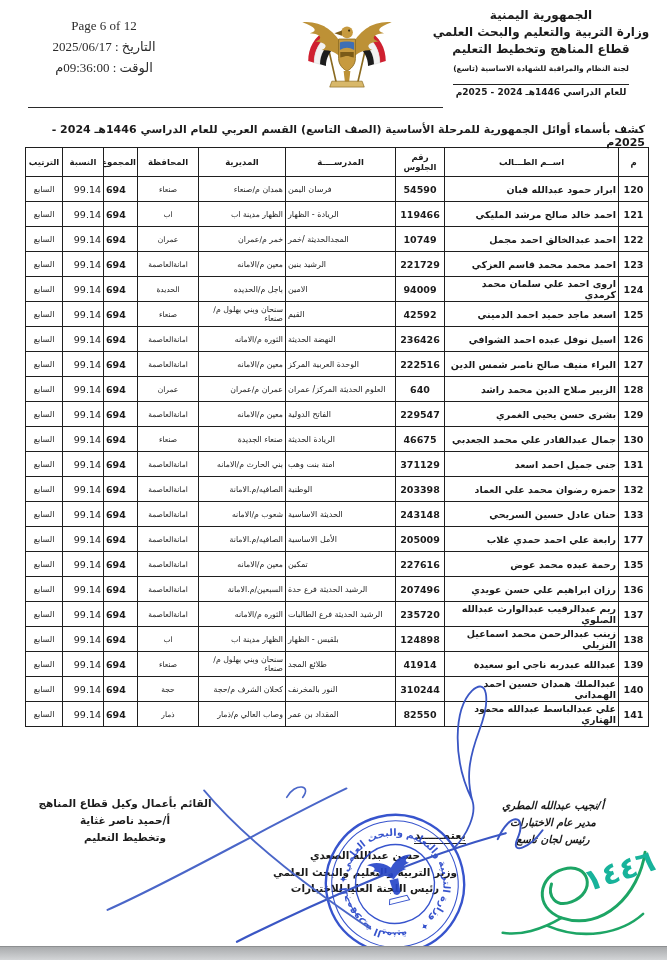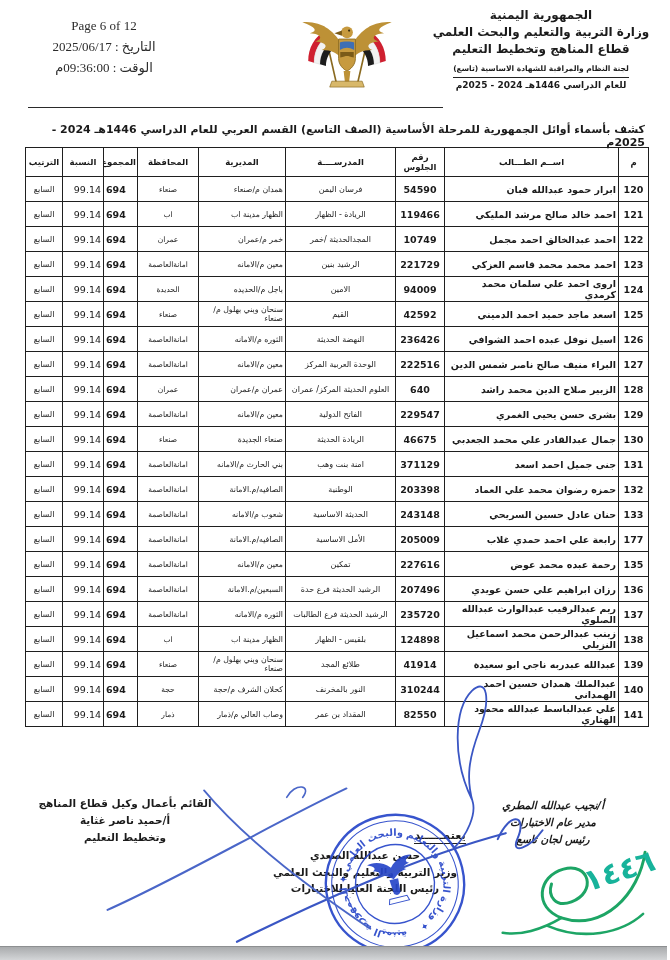--- a/index.html
+++ b/index.html
@@ -9,35 +9,35 @@
   .hdr-left{position:absolute;top:18px;left:14px;width:180px;text-align:center;
             font-family:"Liberation Serif","DejaVu Serif","DejaVu Sans",serif;font-size:13px;color:#2b2b2b;}
   .hdr-left .ltr{direction:ltr;}
   .hdr-left .row{margin-top:5px;direction:rtl;}
   .emblem{position:absolute;top:4px;left:288px;width:118px;height:92px;}
   .ministry{position:absolute;top:8px;right:6px;width:240px;text-align:center;direction:rtl;}
   .ministry .l1{font-size:12px;font-weight:bold;}
   .ministry .l2{font-size:12px;font-weight:bold;margin-top:3px;}
   .ministry .l3{font-size:12px;font-weight:bold;margin-top:3px;}
   .ministry .l4{font-size:7.5px;font-weight:bold;margin-top:4px;display:inline-block;
-                border-bottom:1px solid #222;padding-bottom:4px;}
+                border-bottom:1px solid #222;padding-bottom:11px;}
   .ministry .l5{font-size:9px;font-weight:bold;margin-top:2px;}
   .hdr-rule{position:absolute;top:107px;left:28px;width:415px;height:0;border-top:1.6px solid #2a2a2a;}
   .doc-title{position:absolute;top:123px;right:22px;width:630px;direction:rtl;text-align:right;
              font-size:11px;font-weight:bold;letter-spacing:0;}
   
   table.results{position:absolute;top:147px;left:25px;width:623px;border-collapse:collapse;
                 table-layout:fixed;direction:rtl;}
   table.results th,table.results td{border:1px solid #1f1f1f;overflow:hidden;vertical-align:middle;}
   table.results th{height:28px;font-size:8.5px;font-weight:bold;text-align:center;padding:0 1px;}
   table.results td{height:24px;padding:0 2px;}
   td.c-num{font-size:9.5px;font-weight:bold;text-align:center;}
   td.c-name{font-size:9.5px;font-weight:bold;text-align:right;padding:0 5px;}
   td.c-seat{font-size:9.5px;font-weight:bold;text-align:center;direction:ltr;}
-  td.c-school{font-size:8px;text-align:center;padding:0 4px;}
+  td.c-school{font-size:8px;text-align:left;padding:0 4px;}
   td.c-district{font-size:7.8px;text-align:right;padding:0 3px;border-radius:6px;}
   td.c-governorate{font-size:7.5px;text-align:center;}
   td.c-total{font-size:9.5px;font-weight:bold;text-align:left;}
   td.c-percent{font-size:9.5px;font-weight:normal;text-align:right;direction:ltr;}
   td.c-rank{font-size:8px;text-align:center;}
   
   .sig-right{position:absolute;top:797px;right:14px;width:200px;direction:rtl;text-align:center;
              font-size:10.5px;font-weight:bold;line-height:17px;font-style:italic;}
   .sig-left{position:absolute;top:795px;left:30px;width:190px;direction:rtl;text-align:center;
             font-size:10.5px;font-weight:bold;line-height:17px;}

